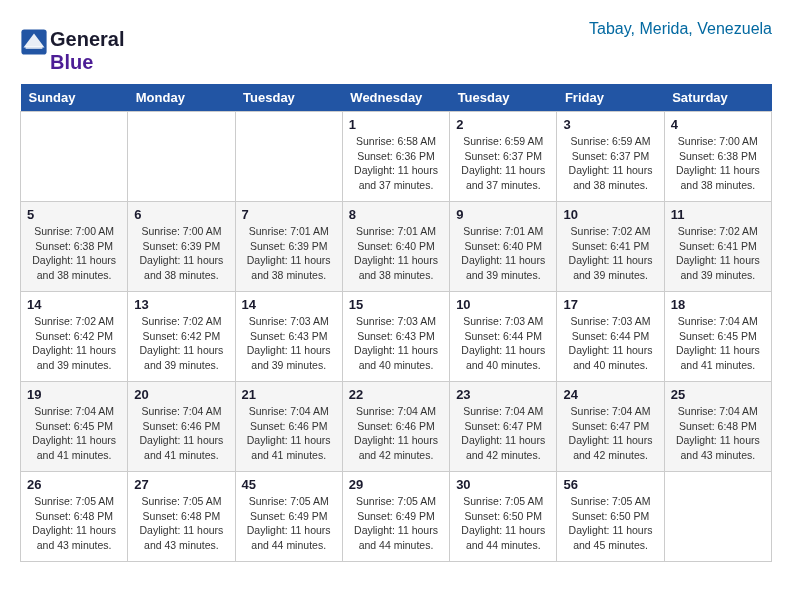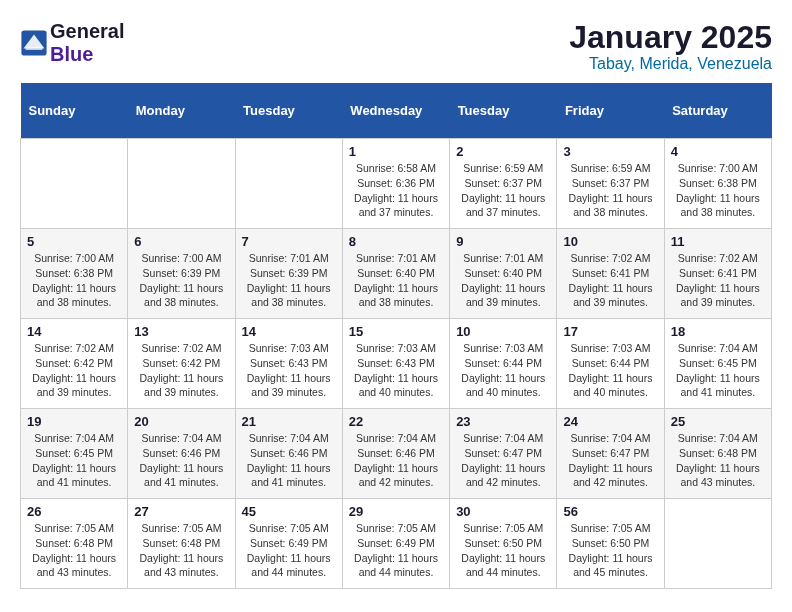--- a/index.html
+++ b/index.html
@@ -11,21 +11,22 @@
       padding: 20px;
     }
     .header {
       display: flex;
       justify-content: space-between;
       align-items: flex-start;
       margin-bottom: 10px;
     }
     .logo {
       display: flex;
-      align-items: center;
+      align-items: flex-start;
+      margin-top: 8px;
     }
     .logo-icon {
       width: 28px;
       height: 28px;
       margin-right: 2px;
       position: relative;
     }
     .title-block {
       text-align: right;
     }
@@ -42,21 +43,21 @@
     }
     table {
       width: 100%;
       border-collapse: collapse;
       table-layout: fixed;
     }
     thead tr th {
       background-color: #2255a4;
       color: #fff;
       text-align: left;
-      padding: 20px 8px;
+      padding: 6px 8px;
       font-size: 13px;
       font-weight: bold;
       margin-left: 40px;
     }
     tbody tr td {
       border: 1px solid #ccc;
       vertical-align: top;
       padding: 5px 6px;
       font-size: 11px;
       color: #222;
@@ -94,21 +95,20 @@
       <rect x="2" y="2" width="36" height="36" rx="4" fill="#2255a4"></rect>
       <polygon points="20,8 35,28 5,28" fill="#fff" opacity="0.9"></polygon>
       <rect x="8" y="26" width="24" height="4" fill="#fff" opacity="0.7"></rect>
     </svg>
     <div style="display:flex;flex-direction:column;line-height:1.15;">
       <span style="font-size:20px;font-weight:bold;color:#1a1a2e;">General</span>
       <span style="font-size:20px;font-weight:bold;color:#4c1d95;">Blue</span>
     </div>
   </div>
   <div class="title-block">
-    <h1>January 2025</h1>
     <h2>Tabay, Merida, Venezuela</h2>
   </div>
 </div>
 
 <table>
   <thead>
     <tr>
     <th>Sunday</th>
         <th>Monday</th>
         <th>Tuesday</th>

